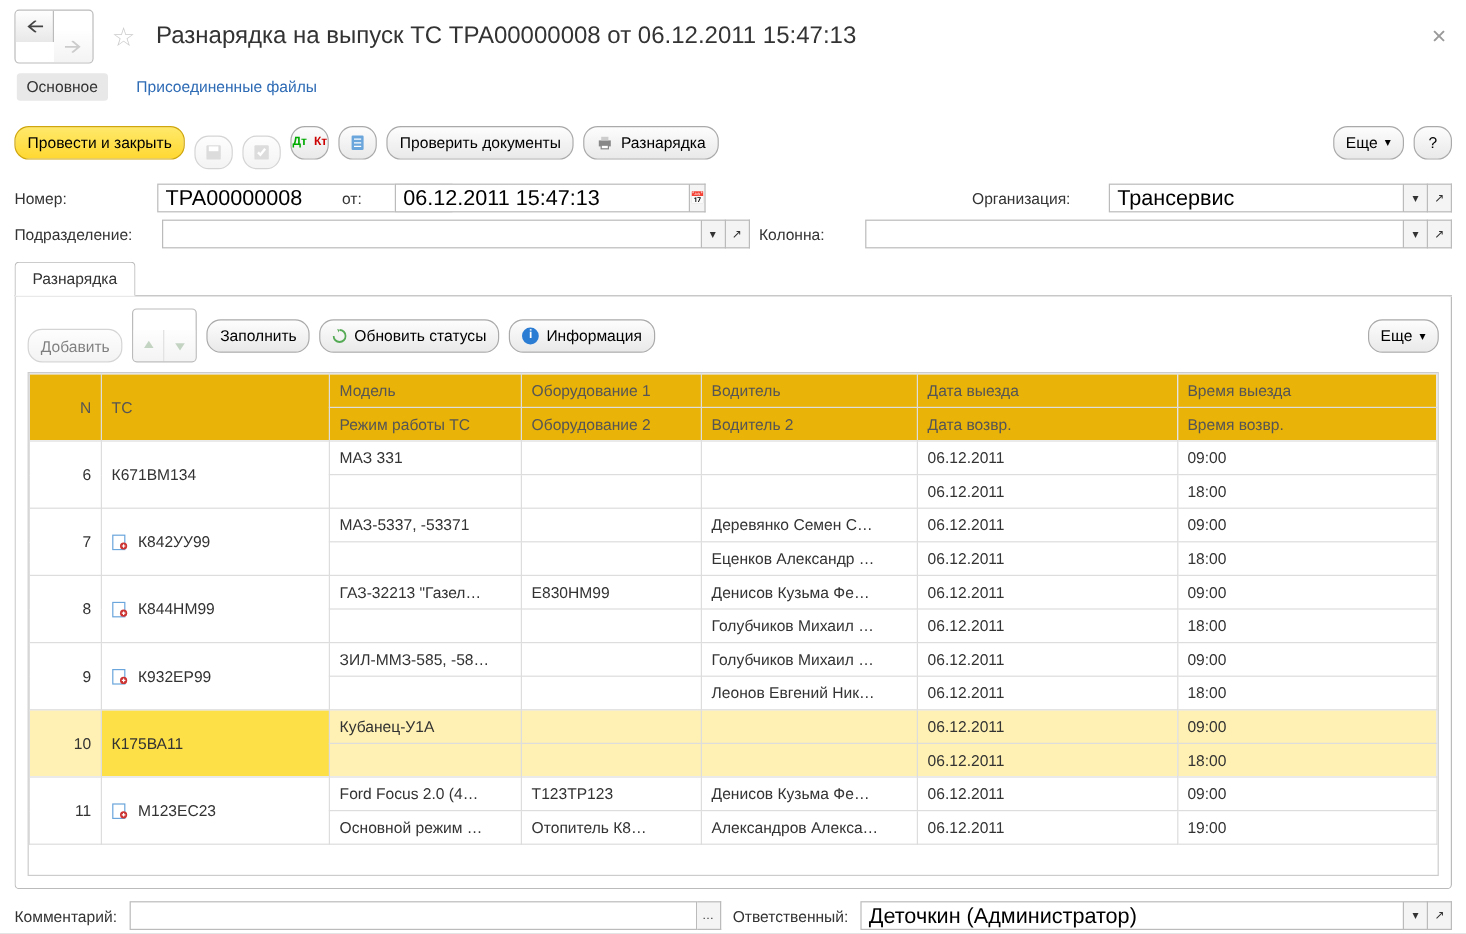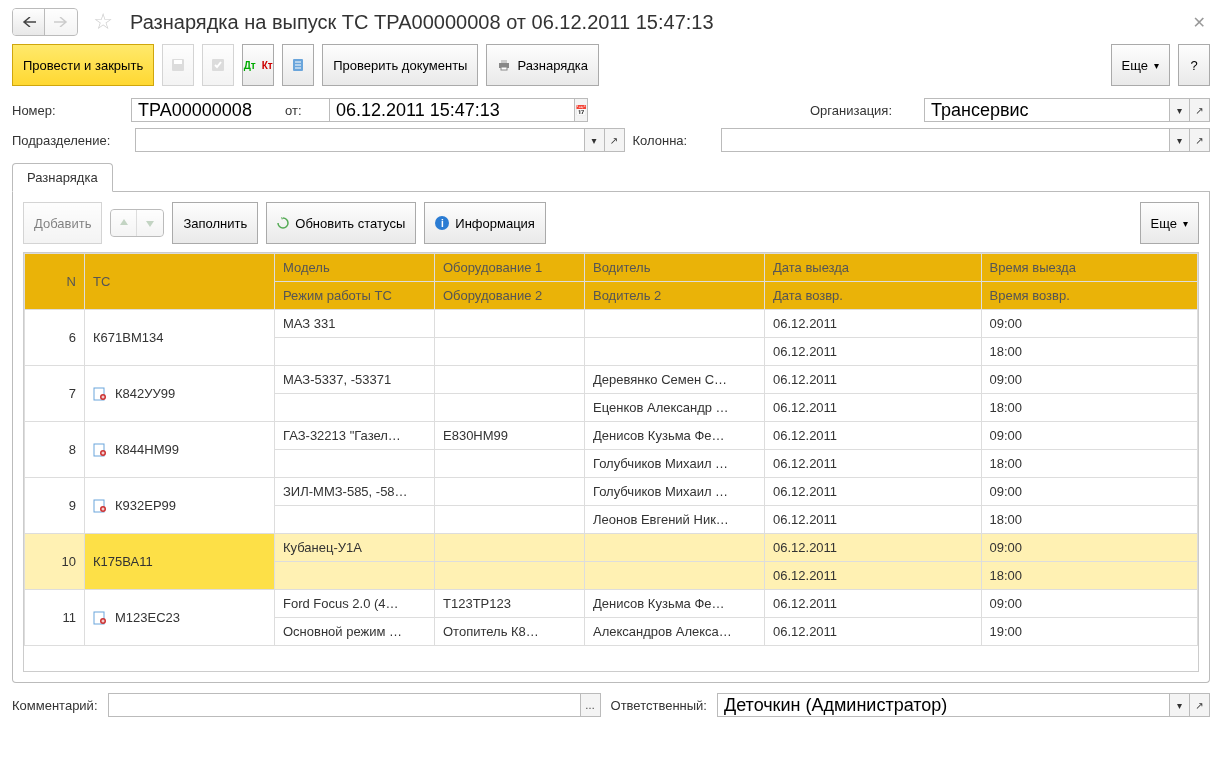--- a/index.html
+++ b/index.html
@@ -10,24 +10,24 @@
   .nav-btn { width: 32px; height: 26px; display: flex; align-items: center; justify-content: center; background: linear-gradient(#fefefe,#e8e8e8); border: none; border-right: 1px solid #bbb; cursor: pointer; }
   .nav-btn:last-child { border-right: none; }
   .star-icon { width: 26px; height: 26px; display: flex; align-items: center; justify-content: center; color: #ccc; font-size: 22px; margin-left: 4px; }
   .title { font-size: 20px; font-weight: normal; color: #333; margin-left: 6px; flex: 1; }
   .close-x { font-size: 16px; color: #999; cursor: pointer; padding: 4px; }
   .section-tabs { display: flex; gap: 16px; margin-bottom: 12px; padding-left: 2px; }
   .sec-tab { padding: 4px 8px; border-radius: 3px; cursor: pointer; }
   .sec-tab.active { background: #e8e8e8; color: #333; }
   .sec-tab.link { color: #2e6bb5; }
   .toolbar { display: flex; align-items: center; gap: 8px; margin-bottom: 12px; }
-  .btn { height: 42px; padding: 0 10px; border: 1px solid #aaa; border-radius: 0; background: linear-gradient(#fdfdfd,#e9e9e9); cursor: pointer; display: inline-flex; align-items: center; gap: 6px; font-size: 13px; }
+  .btn { height: 28px; padding: 0 10px; border: 1px solid #aaa; border-radius: 12px; background: linear-gradient(#fdfdfd,#e9e9e9); cursor: pointer; display: inline-flex; align-items: center; gap: 6px; font-size: 13px; }
   .btn-yellow { background: linear-gradient(#ffe96b,#ffd832); border-color: #cfa60d; font-weight: normal; }
   .btn-icon { width: 32px; padding: 0; justify-content: center; }
-  .btn-dis { opacity: 0.5; }
+  .btn-dis { opacity: 0.5; margin-top: 17px; }
   .spacer { flex: 1; }
   .form-grid { display: grid; grid-template-columns: 115px 150px 40px 200px 1fr 110px 1fr; gap: 6px 4px; align-items: center; margin-bottom: 6px; }
   .form-grid2 { display: grid; grid-template-columns: 115px 1fr 80px 1fr; gap: 6px 8px; align-items: center; margin-bottom: 10px; }
   .lbl { color: #333; }
   .inp-wrap { display: flex; align-items: stretch; }
   .inp { flex: 1; height: 24px; border: 1px solid #bbb; padding: 0 6px; font-size: 18px; }
   .inp-btn { width: 20px; border: 1px solid #bbb; border-left: none; background: #f4f4f4; display: flex; align-items: center; justify-content: center; font-size: 10px; cursor: pointer; }
   .sub-tabs { border-bottom: 1px solid #bbb; margin-bottom: 0; }
   .sub-tab { display: inline-block; padding: 6px 14px; border: 1px solid #bbb; border-bottom: 1px solid #fff; border-radius: 4px 4px 0 0; background: #fff; position: relative; top: 1px; }
   .panel { border: 1px solid #bbb; border-top: none; border-radius: 0 0 4px 4px; padding: 10px; }
@@ -69,20 +69,24 @@
           <svg width="14" height="10">
             <path d="M6 0 L12 5 L6 10 M12 5 H0" stroke="#999" stroke-width="1.5" fill="none"></path>
           </svg>
         </button>
     </div>
     <span class="star-icon">☆</span>
     <div class="title">Разнарядка на выпуск ТС ТРА00000008 от 06.12.2011 15:47:13</div>
     <span class="close-x">✕</span>
   </div>
 
+  <div class="section-tabs">
+    <span class="sec-tab active">Основное</span>
+    <span class="sec-tab link">Присоединенные файлы</span>
+  </div>
 
   <div class="toolbar">
     <button class="btn btn-yellow">Провести и закрыть</button>
     <button class="btn btn-icon btn-dis">
         <svg width="14" height="14">
           <rect x="1" y="1" width="12" height="12" fill="#bbb" rx="1"></rect>
           <rect x="3" y="2" width="8" height="4" fill="#fff"></rect>
         </svg>
       </button>
     <button class="btn btn-icon btn-dis">

